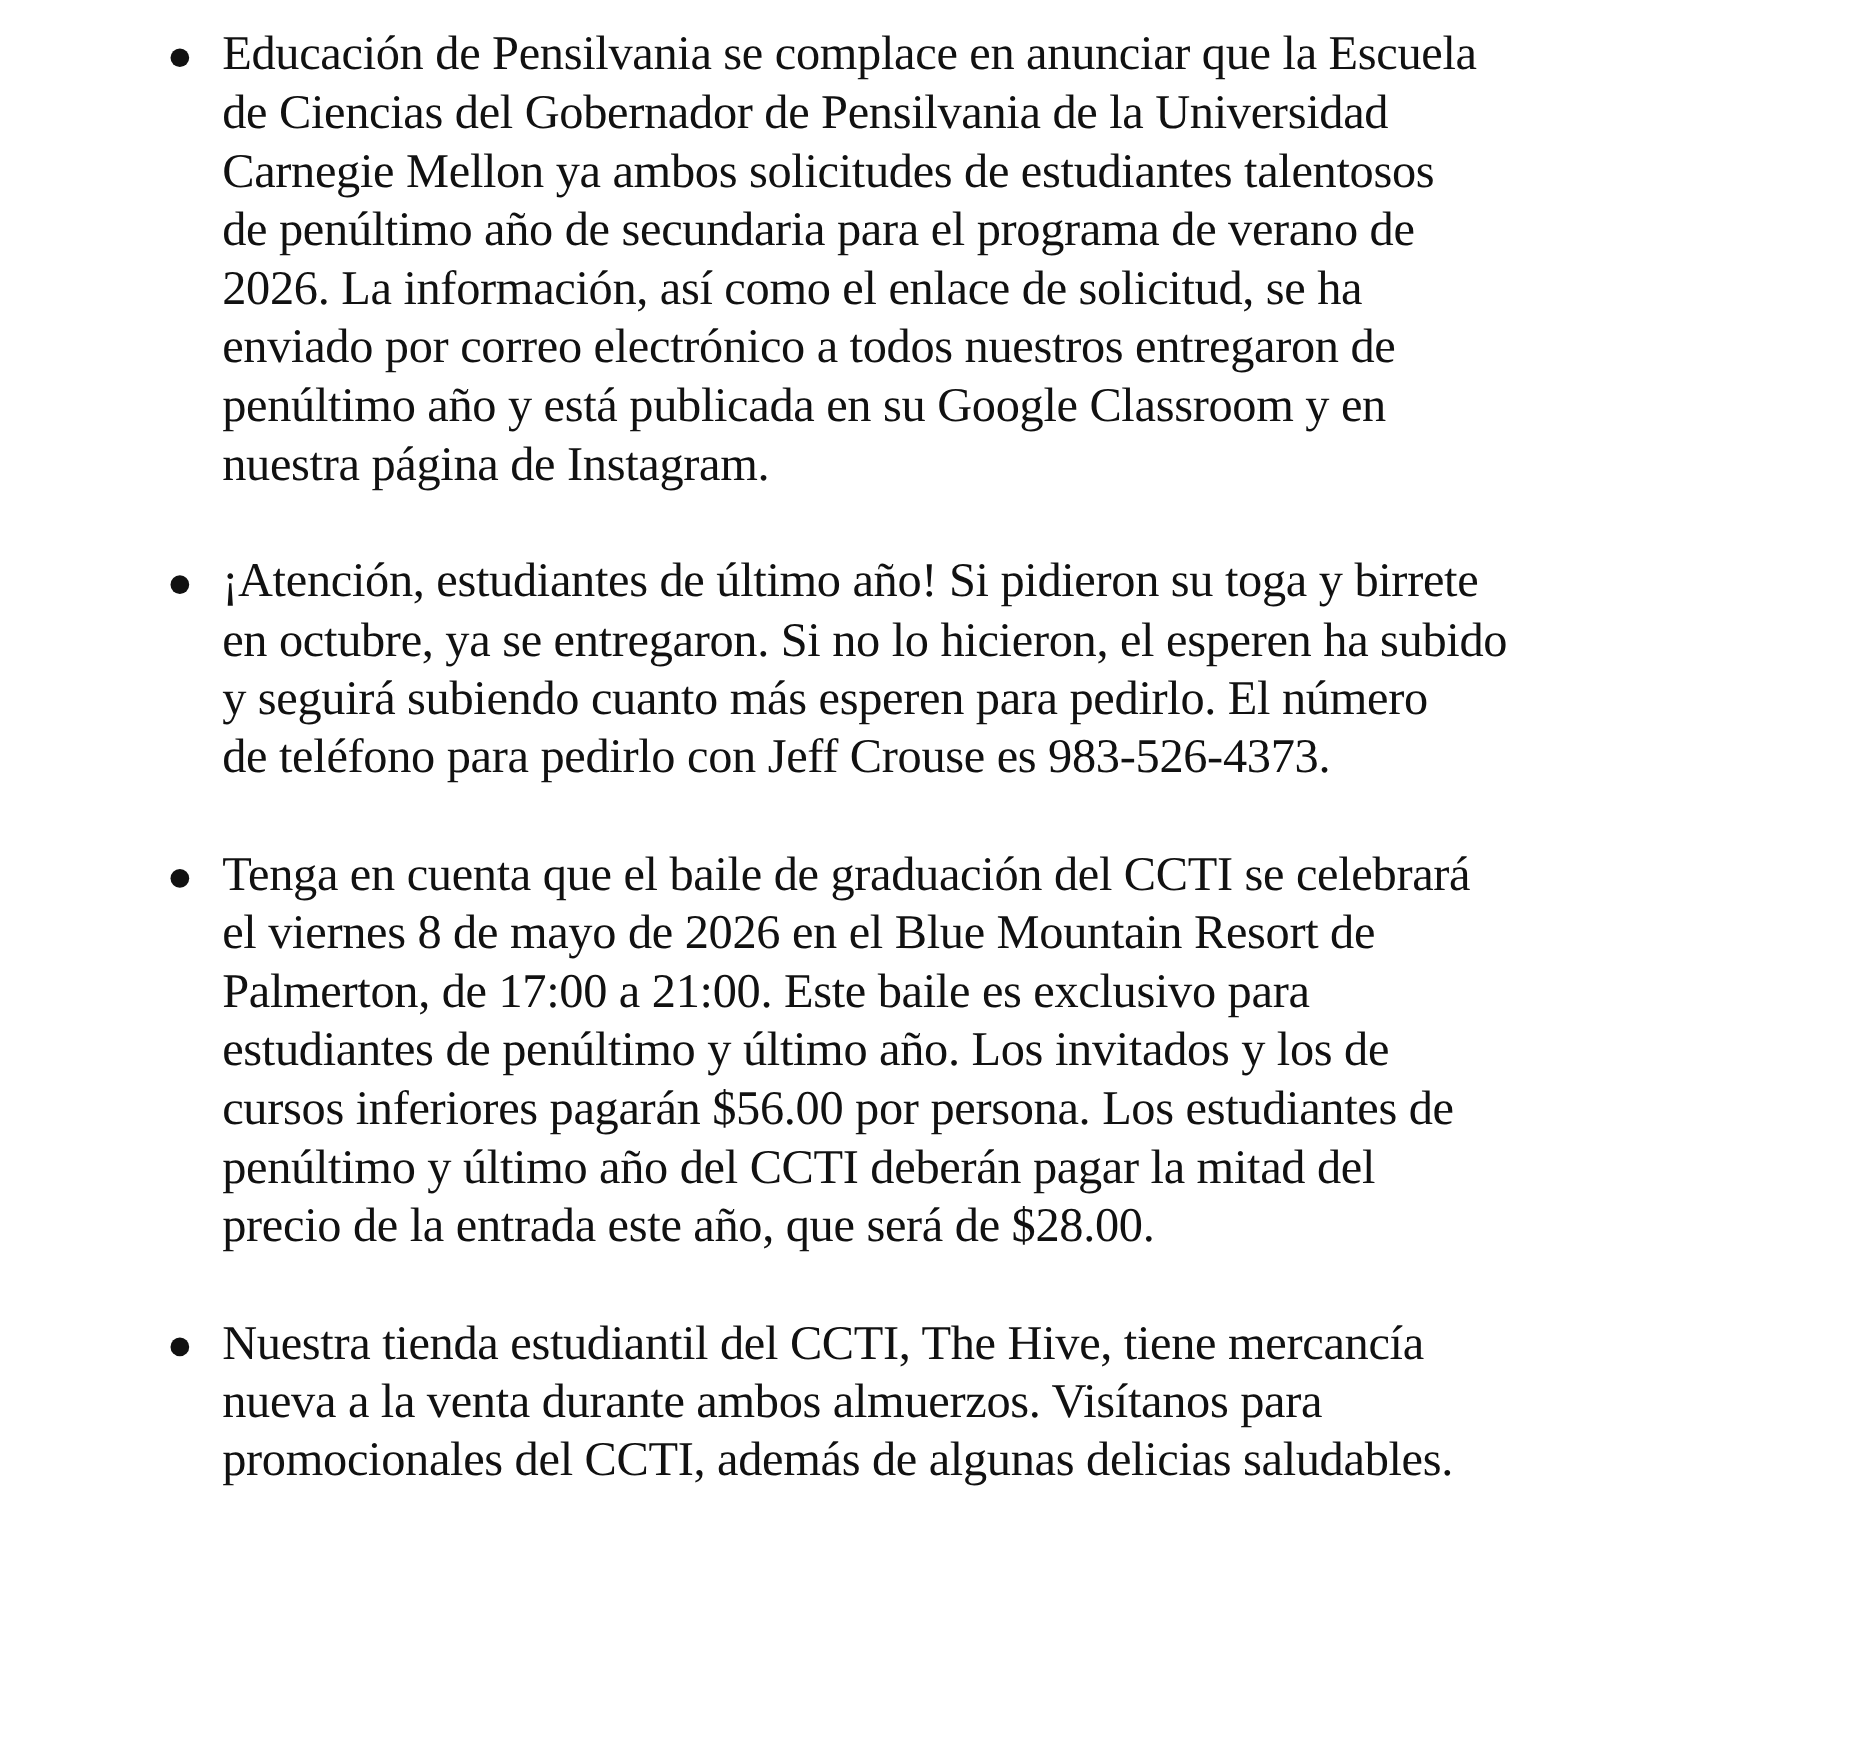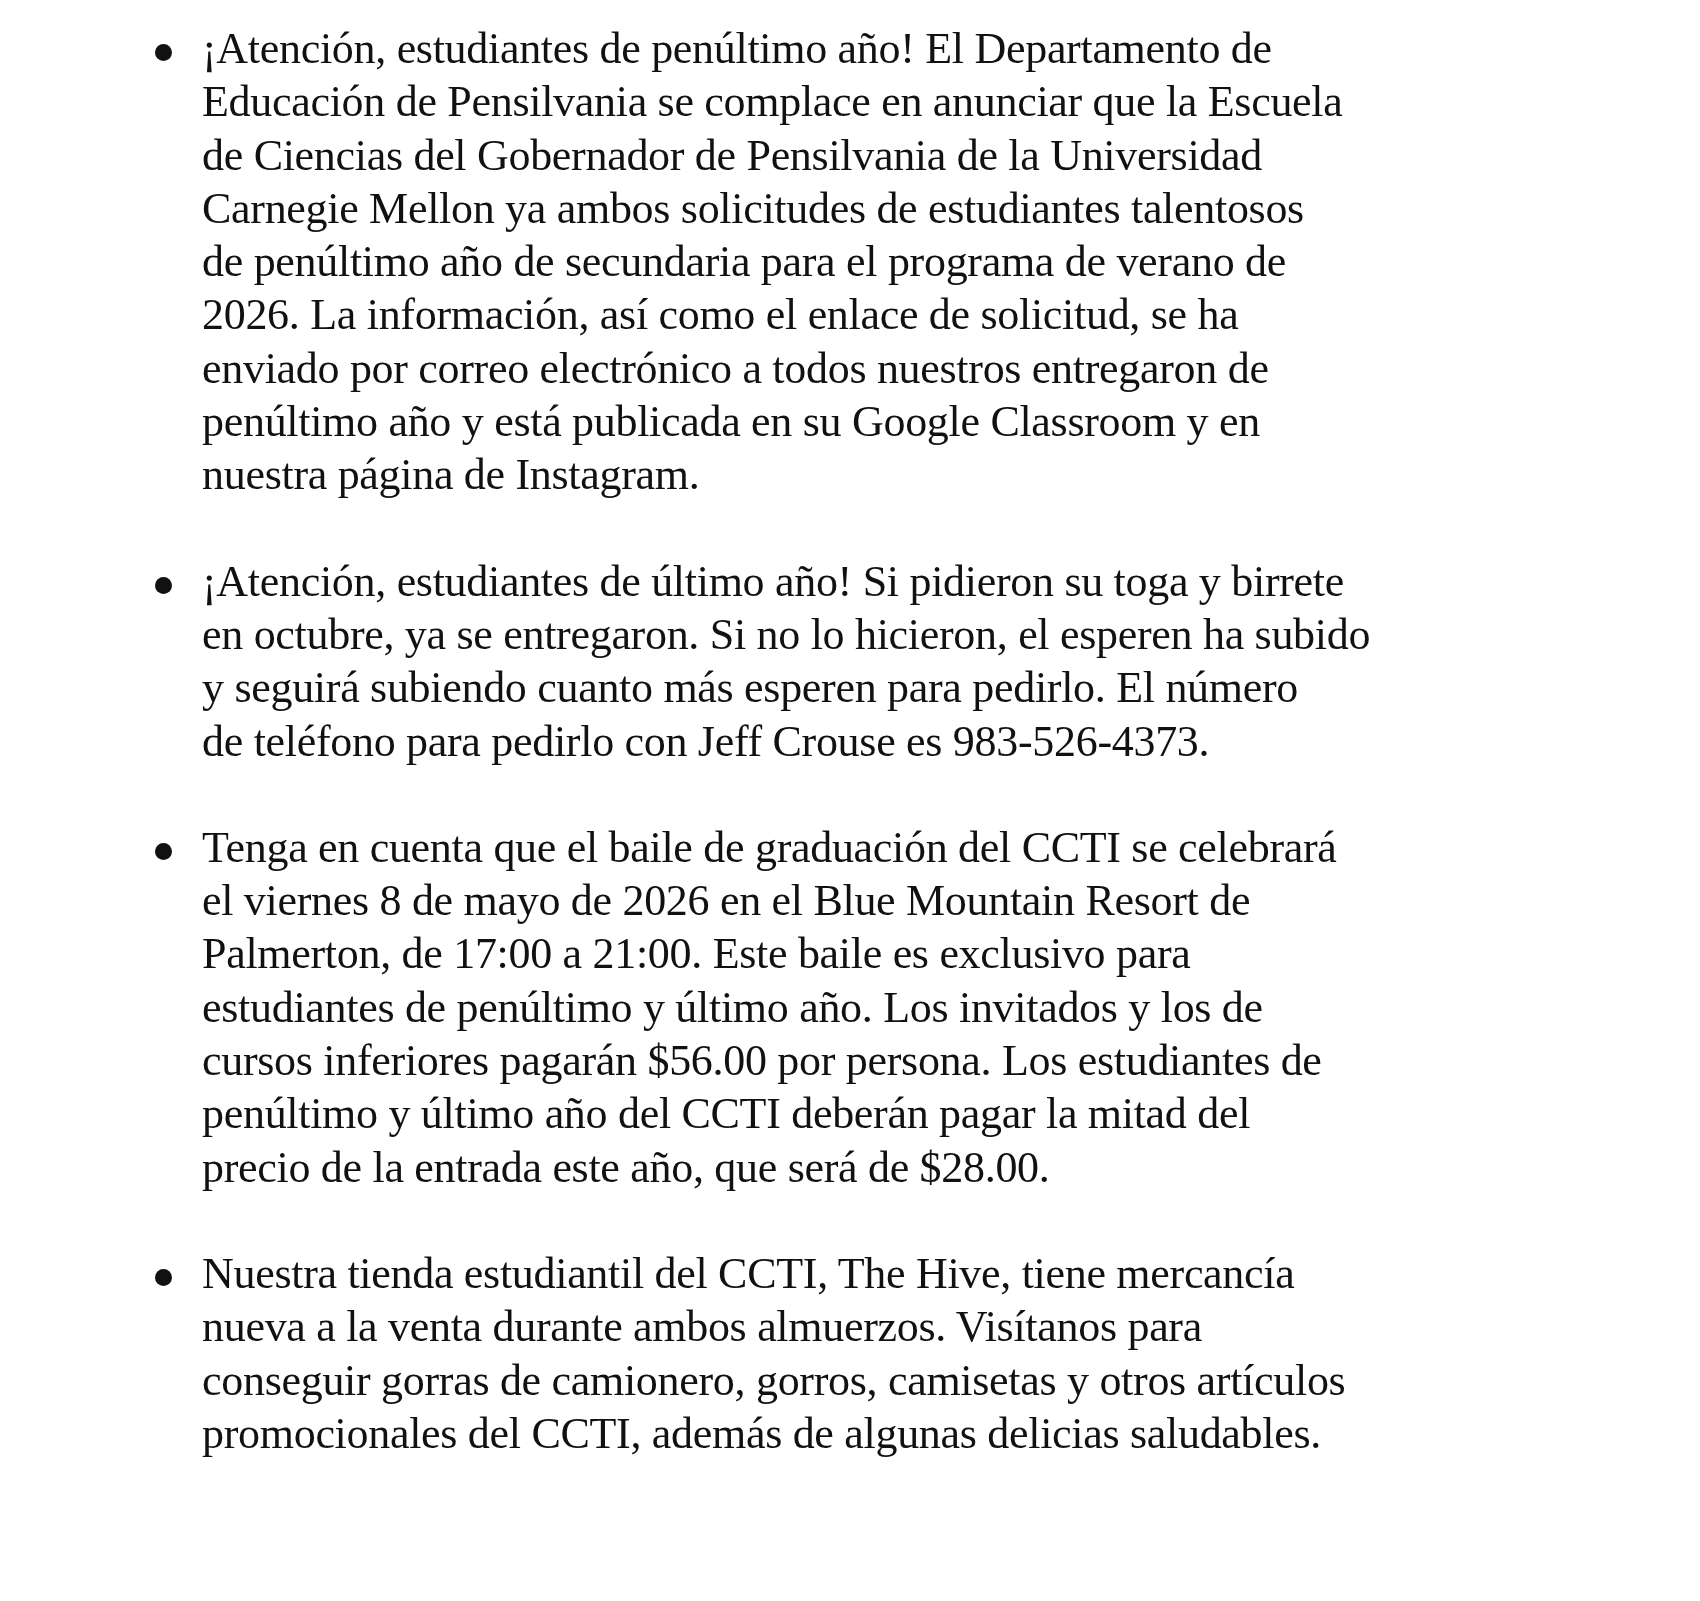--- a/index.html
+++ b/index.html
@@ -57,21 +57,20 @@
     }
   </style>
 </head>
 <body>
 
 <div class="page">
   <ul class="bullet-list">
 
     <li class="bullet-item">
       <span class="bullet-dot"></span>
-      <span class="line">¡Atención, estudiantes de penúltimo año! El Departamento de</span>
       <span class="line">Educación de Pensilvania se complace en anunciar que la Escuela</span>
       <span class="line">de Ciencias del Gobernador de Pensilvania de la Universidad</span>
       <span class="line">Carnegie Mellon ya ambos solicitudes de estudiantes talentosos</span>
       <span class="line">de penúltimo año de secundaria para el programa de verano de</span>
       <span class="line">2026. La información, así como el enlace de solicitud, se ha</span>
       <span class="line">enviado por correo electrónico a todos nuestros entregaron de</span>
       <span class="line">penúltimo año y está publicada en su Google Classroom y en</span>
       <span class="line">nuestra página de Instagram.</span>
     </li>
 
@@ -91,18 +90,17 @@
       <span class="line">estudiantes de penúltimo y último año. Los invitados y los de</span>
       <span class="line">cursos inferiores pagarán $56.00 por persona. Los estudiantes de</span>
       <span class="line">penúltimo y último año del CCTI deberán pagar la mitad del</span>
       <span class="line">precio de la entrada este año, que será de $28.00.</span>
     </li>
 
     <li class="bullet-item">
       <span class="bullet-dot"></span>
       <span class="line">Nuestra tienda estudiantil del CCTI, The Hive, tiene mercancía</span>
       <span class="line">nueva a la venta durante ambos almuerzos. Visítanos para</span>
-      <span class="line">conseguir gorras de camionero, gorros, camisetas y otros artículos</span>
       <span class="line">promocionales del CCTI, además de algunas delicias saludables.</span>
     </li>
 
   </ul>
 </div>
 
 </body></html>

